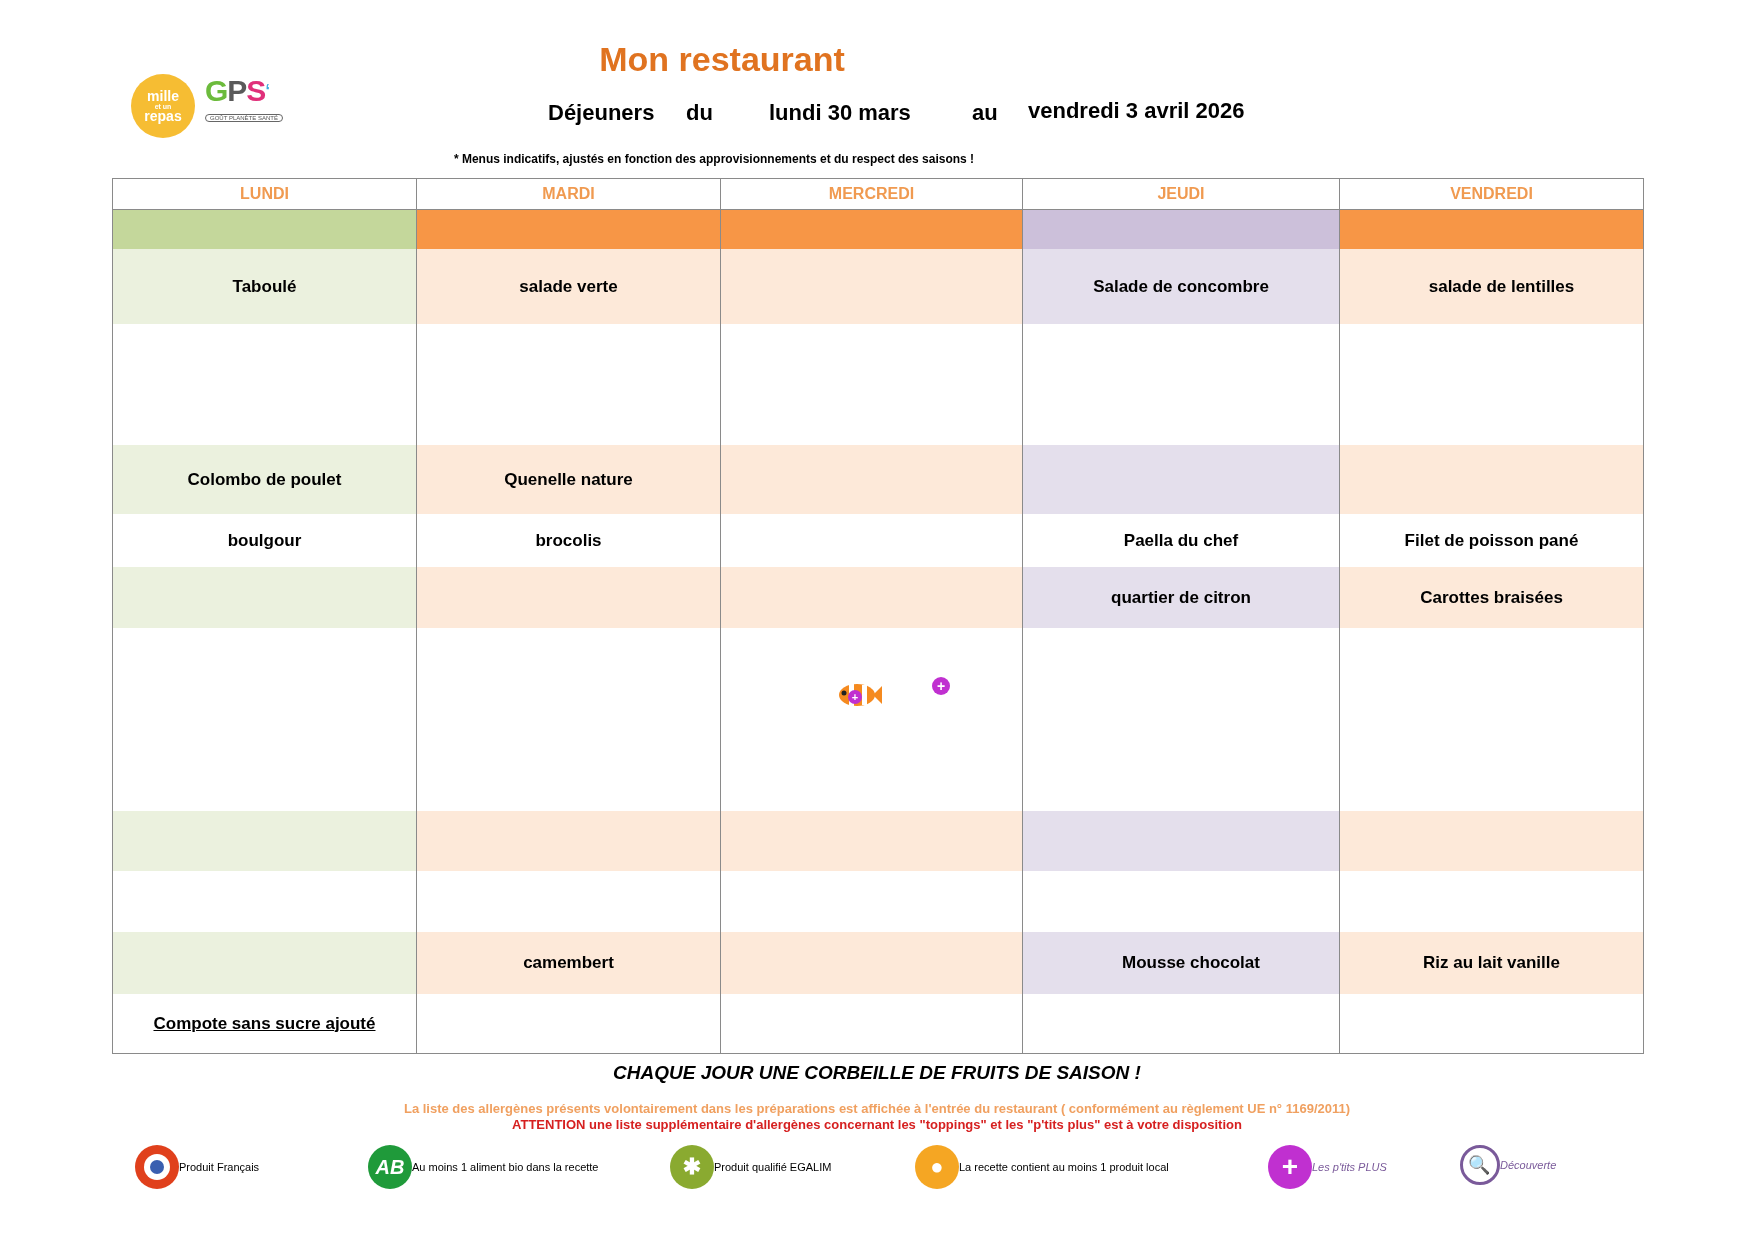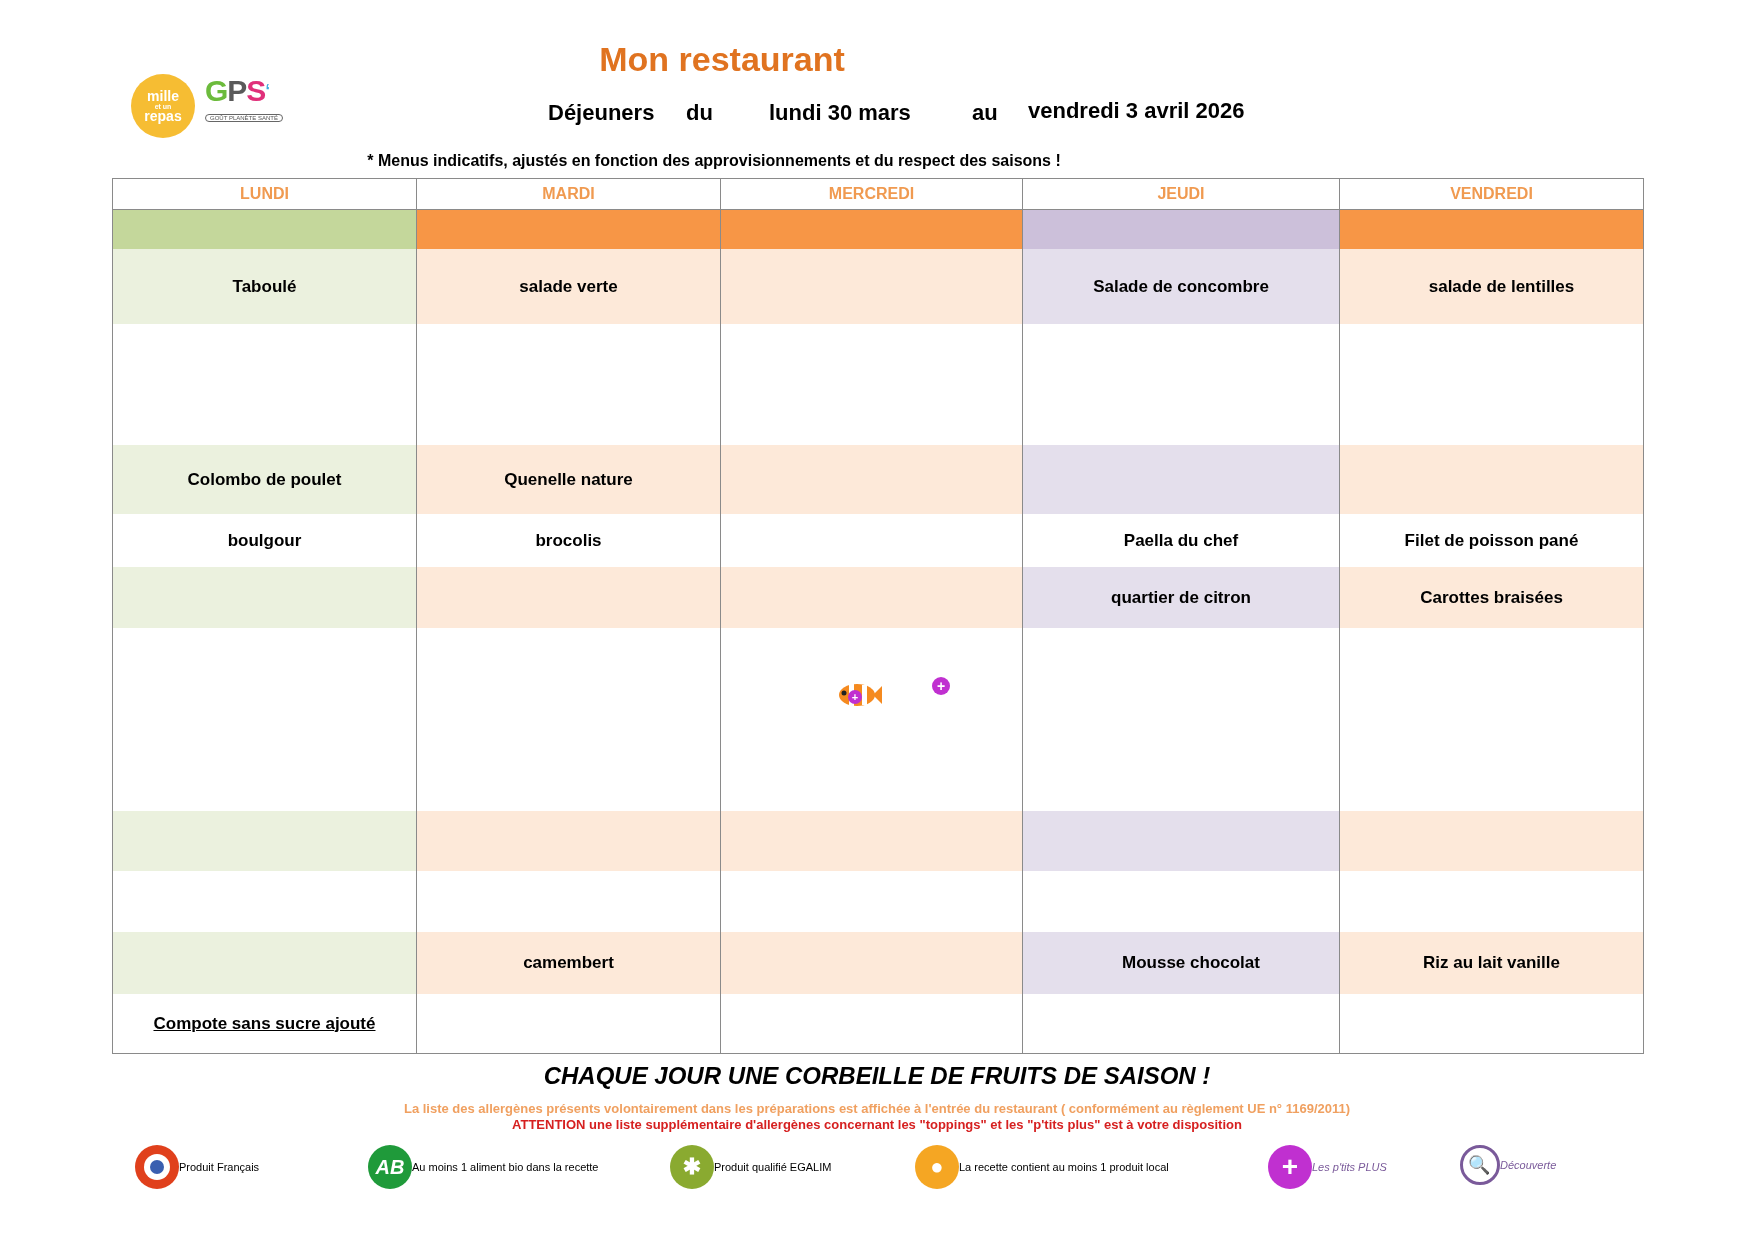--- a/index.html
+++ b/index.html
@@ -1,31 +1,31 @@
 <!DOCTYPE html>
 <html><head>
 <meta charset="utf-8">
 <style>
   html,body{margin:0;padding:0;background:#fff;}
   body{width:1754px;height:1240px;position:relative;overflow:hidden;font-family:"Liberation Sans",sans-serif;color:#000;}
   .abs{position:absolute;}
   .title{left:0;width:1444px;top:40px;text-align:center;font-size:34px;font-weight:bold;color:#e07320;}
   .dates{top:100px;font-size:22px;font-weight:bold;}
-  .note{left:0;width:1428px;top:152px;text-align:center;font-size:16px;font-weight:bold;}
+  .note{left:0;width:1428px;top:152px;text-align:center;font-size:12px;font-weight:bold;}
   .logo-mille{left:131px;top:74px;width:64px;height:64px;border-radius:50%;background:#f6bd33;color:#fff;display:flex;flex-direction:column;align-items:center;justify-content:center;font-size:14px;line-height:13px;font-weight:bold;}
   .logo-mille small{font-size:7px;line-height:7px;}
   .logo-gps{left:205px;top:76px;width:85px;height:52px;}
   .gps-text{font-size:30px;font-weight:bold;letter-spacing:-1px;line-height:30px;}
   .gps-sub{font-size:6px;border:1px solid #666;border-radius:6px;padding:0 4px;color:#555;display:inline-block;margin-top:2px;}
   table.menu{position:absolute;left:112px;top:178px;width:1531px;border-collapse:collapse;table-layout:fixed;}
   table.menu td{border-left:1px solid #8a8a8a;border-right:1px solid #8a8a8a;padding:0;text-align:center;font-size:17px;font-weight:bold;vertical-align:middle;}
   table.menu tr:first-child td{border-top:1px solid #8a8a8a;}
   table.menu tr:last-child td{border-bottom:1px solid #8a8a8a;text-decoration:underline;}
   table.menu tr.hdr td{height:30px;color:#f09a50;font-size:16px;border-bottom:1px solid #8a8a8a;}
-  .fruits{left:0;width:1754px;top:1062px;text-align:center;font-size:24px;font-weight:bold;font-style:italic;}
+  .fruits{left:0;width:1754px;top:1062px;text-align:center;font-size:19px;font-weight:bold;font-style:italic;}
   .allerg1{left:0;width:1754px;top:1101px;text-align:center;font-size:13px;font-weight:bold;color:#f0a060;}
   .allerg2{left:0;width:1754px;top:1117px;text-align:center;font-size:13px;font-weight:bold;color:#d62020;}
   .legend{top:1145px;display:flex;align-items:center;gap:0;font-size:11px;}
   .lg-icon{width:44px;height:44px;border-radius:50%;display:flex;align-items:center;justify-content:center;color:#fff;font-weight:bold;}
   .fish{left:835px;top:680px;width:48px;height:30px;}
   .plus-small{left:932px;top:677px;width:18px;height:18px;border-radius:50%;background:#c030d0;color:#fff;font-size:14px;line-height:18px;text-align:center;font-weight:bold;}
 </style>
 </head>
 <body>
 

